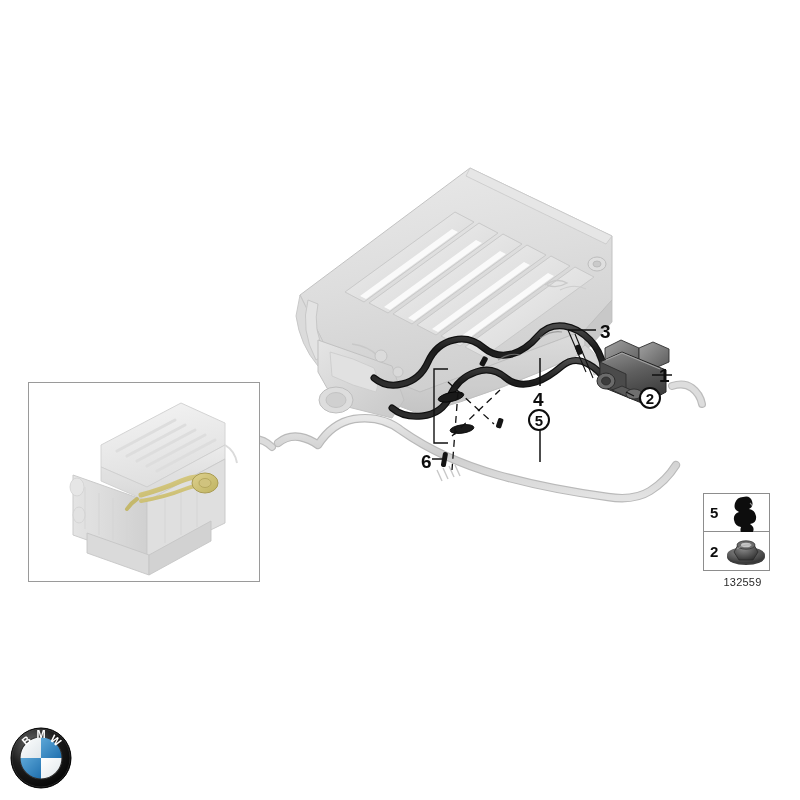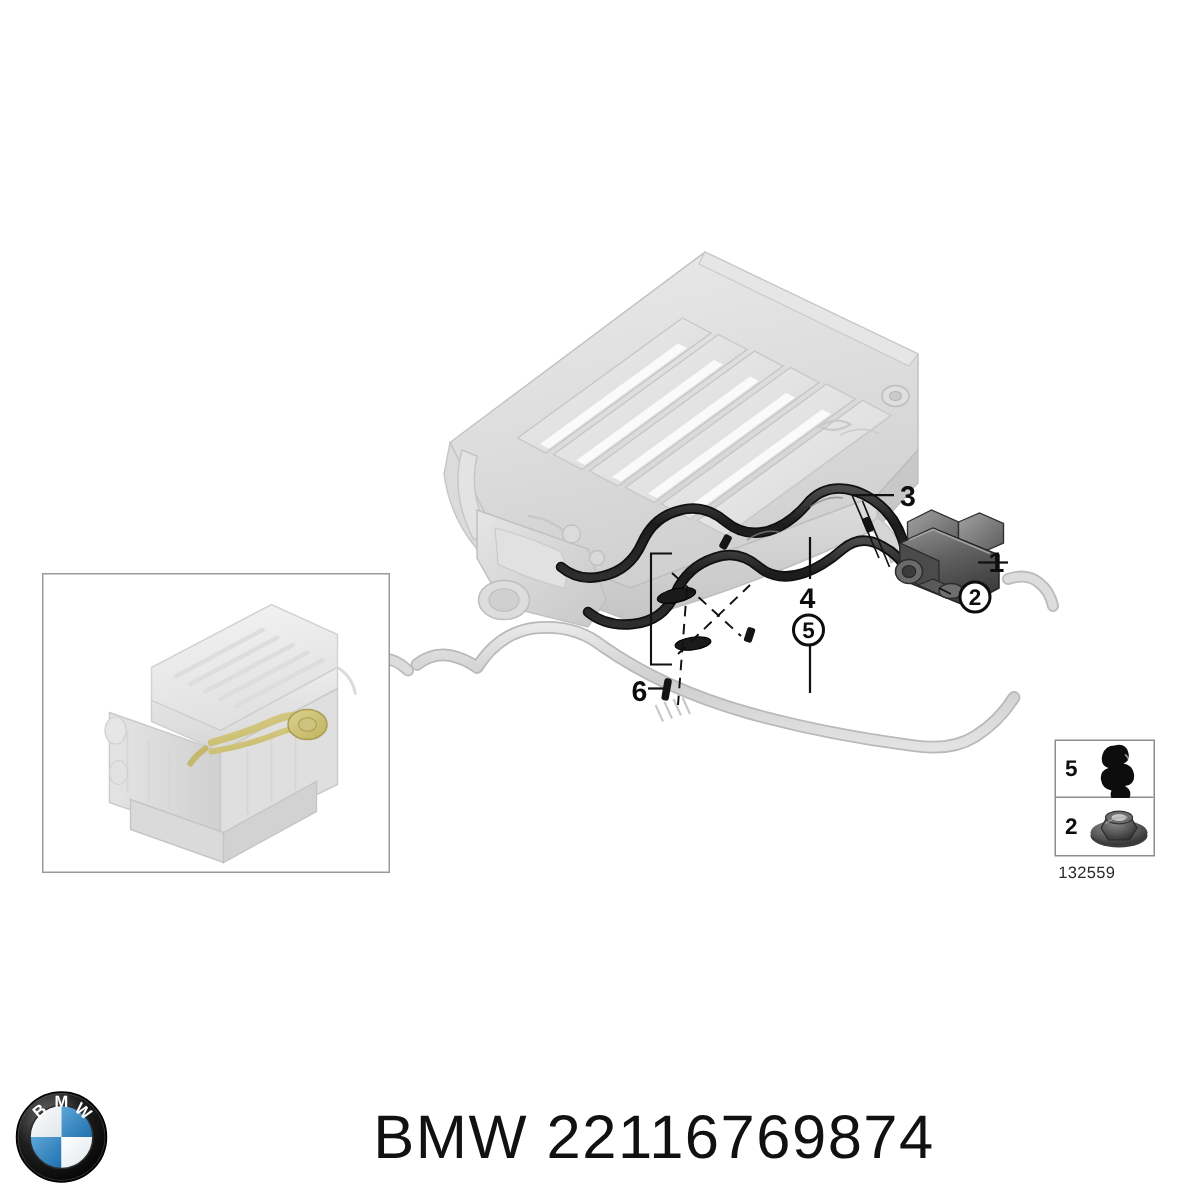--- a/index.html
+++ b/index.html
@@ -93,21 +93,21 @@
     width: 20px;
     box-sizing: border-box;
   }
   .legend-art {
     flex: 1;
     height: 100%;
     position: relative;
   }
   #legend-ref {
     position: absolute;
-    left: 691px;
+    left: 709px;
     top: 576px;
     width: 67px;
     text-align: center;
     font-family: "Liberation Sans", sans-serif;
     font-size: 11px;
     color: #2a2a2a;
     letter-spacing: 0.2px;
   }
 
   
@@ -485,15 +485,14 @@
 
       <g fill="#ffffff" font-family="Liberation Sans, sans-serif" font-weight="bold" font-size="11">
         <text x="31" y="12" text-anchor="middle" transform="rotate(-40 31 31)">B</text>
         <text x="31" y="11" text-anchor="middle">M</text>
         <text x="31" y="12" text-anchor="middle" transform="rotate(40 31 31)">W</text>
       </g>
       <circle cx="31" cy="31" r="30" fill="none" stroke="#000000" stroke-width="1"></circle>
     </svg>
   </div>
 
-  <div id="part-number">BMW 22116769874</div>
 
 </div>
 
 </body></html>

